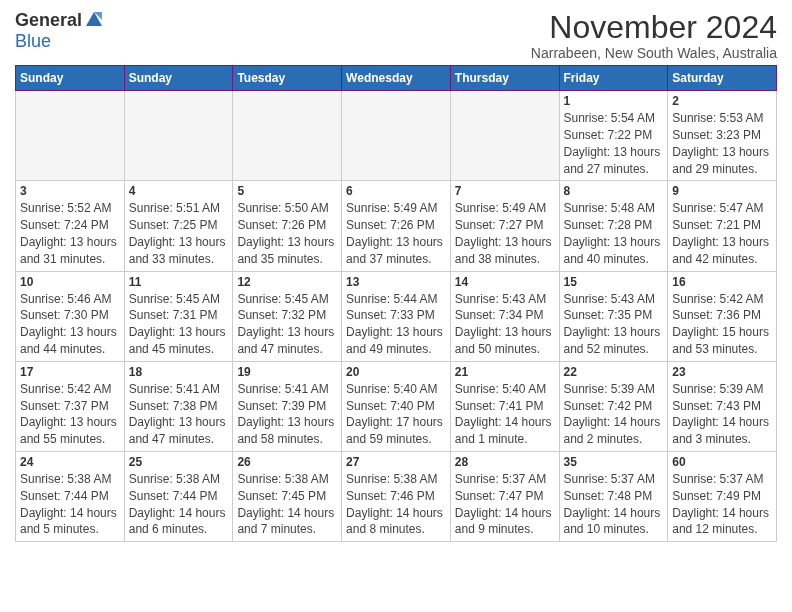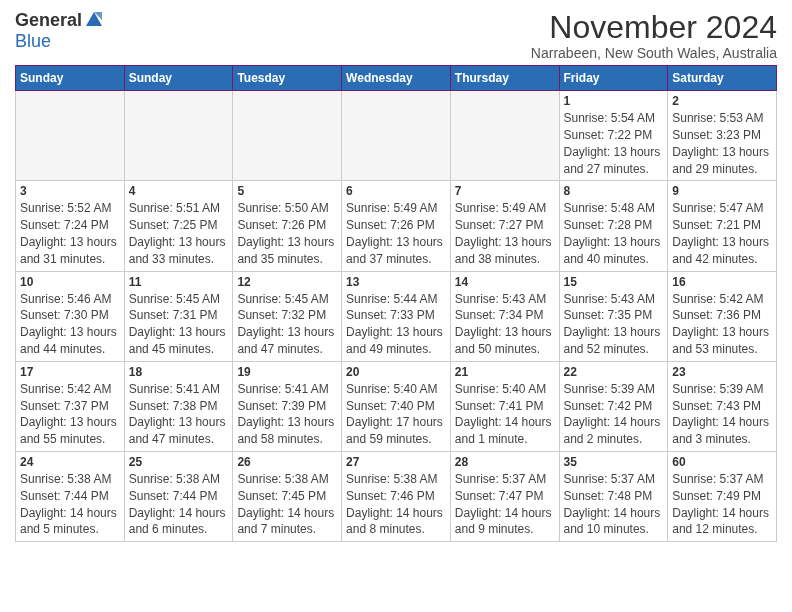--- a/index.html
+++ b/index.html
@@ -249,21 +249,21 @@
           <span>Sunrise: 5:43 AM</span><br>
           <span>Sunset: 7:35 PM</span><br>
           <span>Daylight: 13 hours and 52 minutes.</span>
         </div>
       </td>
           <td>
         <span class="day-num">16</span>
         <div class="day-info">
           <span>Sunrise: 5:42 AM</span><br>
           <span>Sunset: 7:36 PM</span><br>
-          <span>Daylight: 13 hours and 53 minutes.</span>
+          <span>Daylight: 15 hours and 53 minutes.</span>
         </div>
       </td>
         </tr>
         <tr>
           <td>
         <span class="day-num">17</span>
         <div class="day-info">
           <span>Sunrise: 5:42 AM</span><br>
           <span>Sunset: 7:37 PM</span><br>
           <span>Daylight: 13 hours and 55 minutes.</span>

